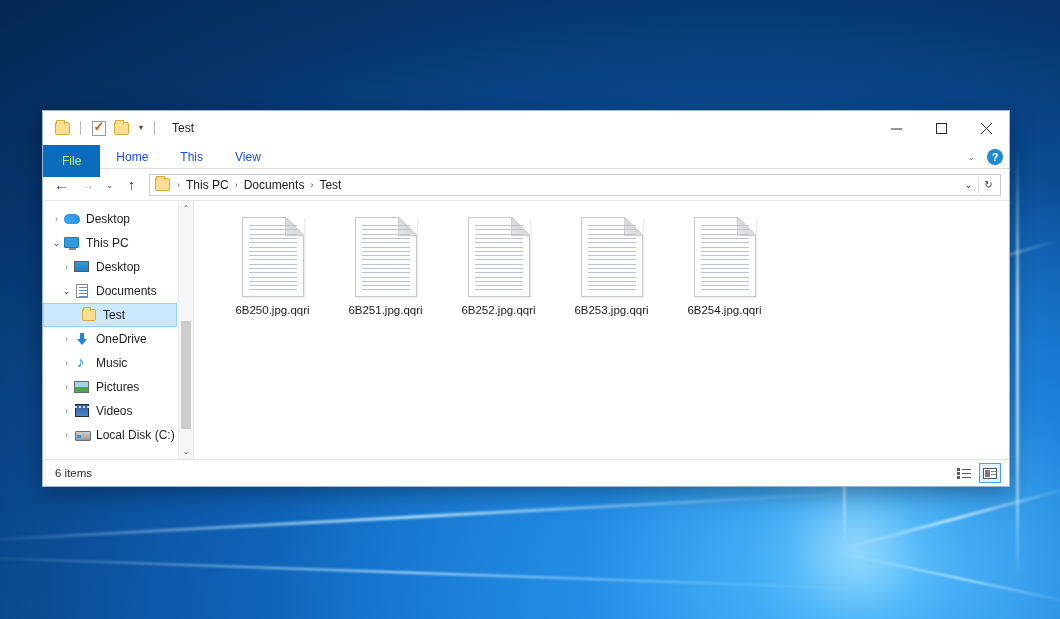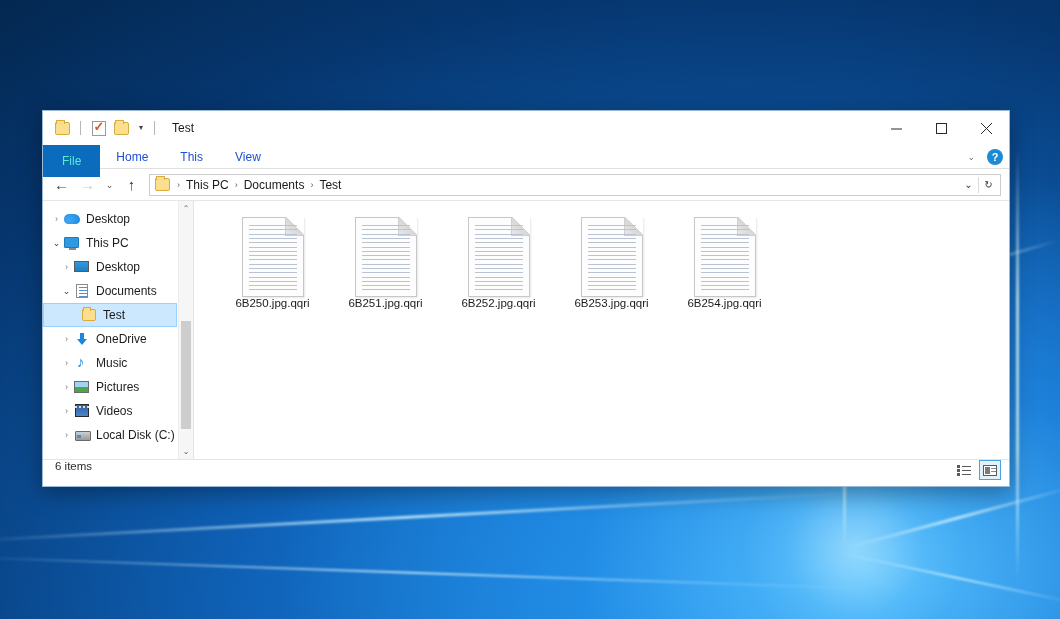--- a/index.html
+++ b/index.html
@@ -102,21 +102,21 @@
     height: 24px; background: #ffffff;
     border-bottom: 1px solid #dfdfdf;
     display: flex; align-items: stretch;
     position: relative; flex: 0 0 auto;
   }
   .rtab {
     padding: 0 16px; font-size: 12px; color: #1d4ed8;
     display: flex; align-items: center;
   }
   .rtab.file {
-    background: #0b6cbe; color: #5eead4;
+    background: #0b6cbe; color: #bef264;
     padding: 16px 19px;
   }
   .ribbon-right {
     position: absolute; right: 6px; top: 0; height: 24px;
     display: flex; align-items: center; gap: 8px;
   }
   .collapse-chev { font-size: 9px; color: #6d6d6d; padding: 0 4px; }
   .help-btn {
     width: 16px; height: 16px; border-radius: 50%;
     background: #1d8ad4; color: #fff;
@@ -324,21 +324,21 @@
     align-content: flex-start;
     overflow: hidden;
   }
   .fileitem {
     width: 113px; height: 128px;
     display: flex; flex-direction: column;
     align-items: center;
   }
   .filename {
     font-size: 11.5px; color: #1b1b1b;
-    text-align: center; white-space: nowrap;
+    margin-top: 7px; text-align: center; white-space: nowrap;
   }
 
   
   .docicon {
     width: 62px; height: 80px; position: relative;
     background: #fdfdfd;
     border: 1px solid #c7c7c7;
     box-shadow: 1px 1px 2px rgba(0,0,0,0.10);
   }
   .docicon .fold {
@@ -352,21 +352,21 @@
     position: absolute; left: 6px; right: 6px; top: 7px; bottom: 6px;
     background: repeating-linear-gradient(to bottom,
       #b9c3d4 0 1px, rgba(0,0,0,0) 1px 4.3px);
   }
 
   
   .statusbar {
     height: 27px; flex: 0 0 auto;
     border-top: 1px solid #e4e4e4;
     background: #ffffff;
-    display: flex; align-items: flex-start;
+    display: flex; align-items: center;
     padding: 0 8px 0 12px;
   }
   .status-text { font-size: 11.5px; color: #2b2b2b; }
   .viewbtns { margin-left: auto; display: flex; gap: 4px; align-items: center; }
   .vbtn {
     width: 22px; height: 20px;
     display: flex; align-items: center; justify-content: center;
   }
   .vbtn.active { border: 1px solid #4aa3e0; background: #e3f1fb; }
   .det-ico {

